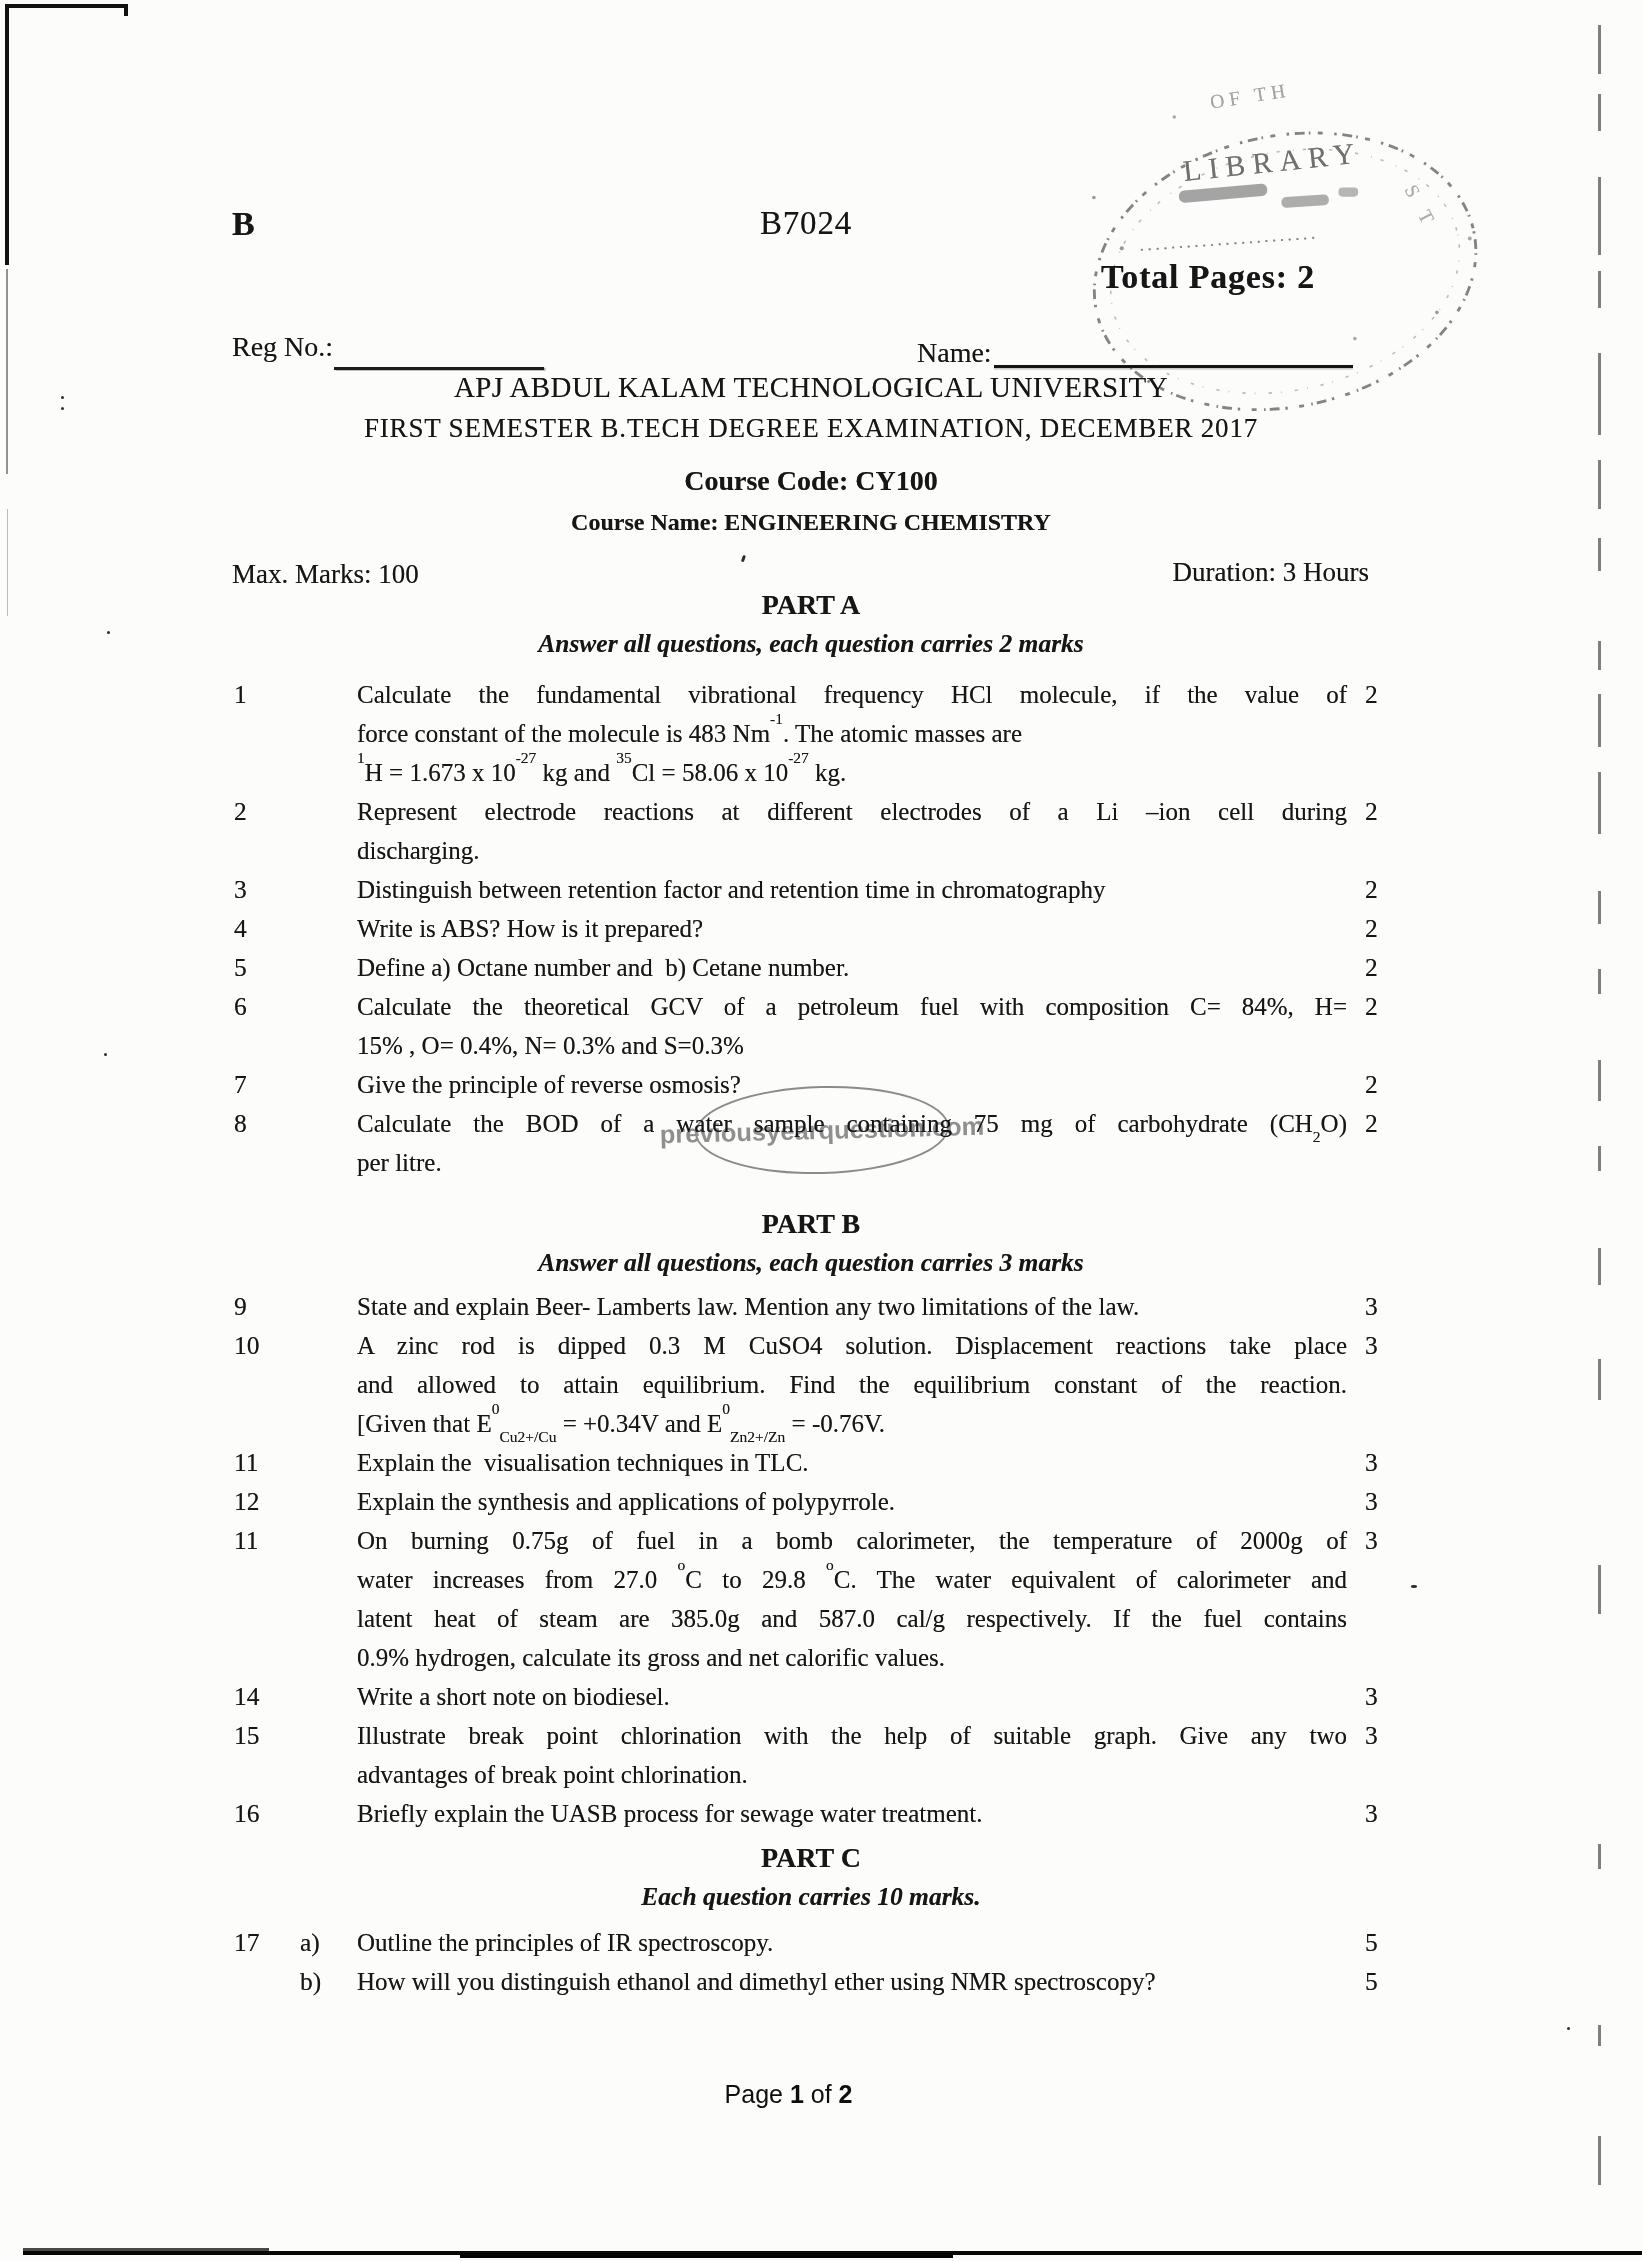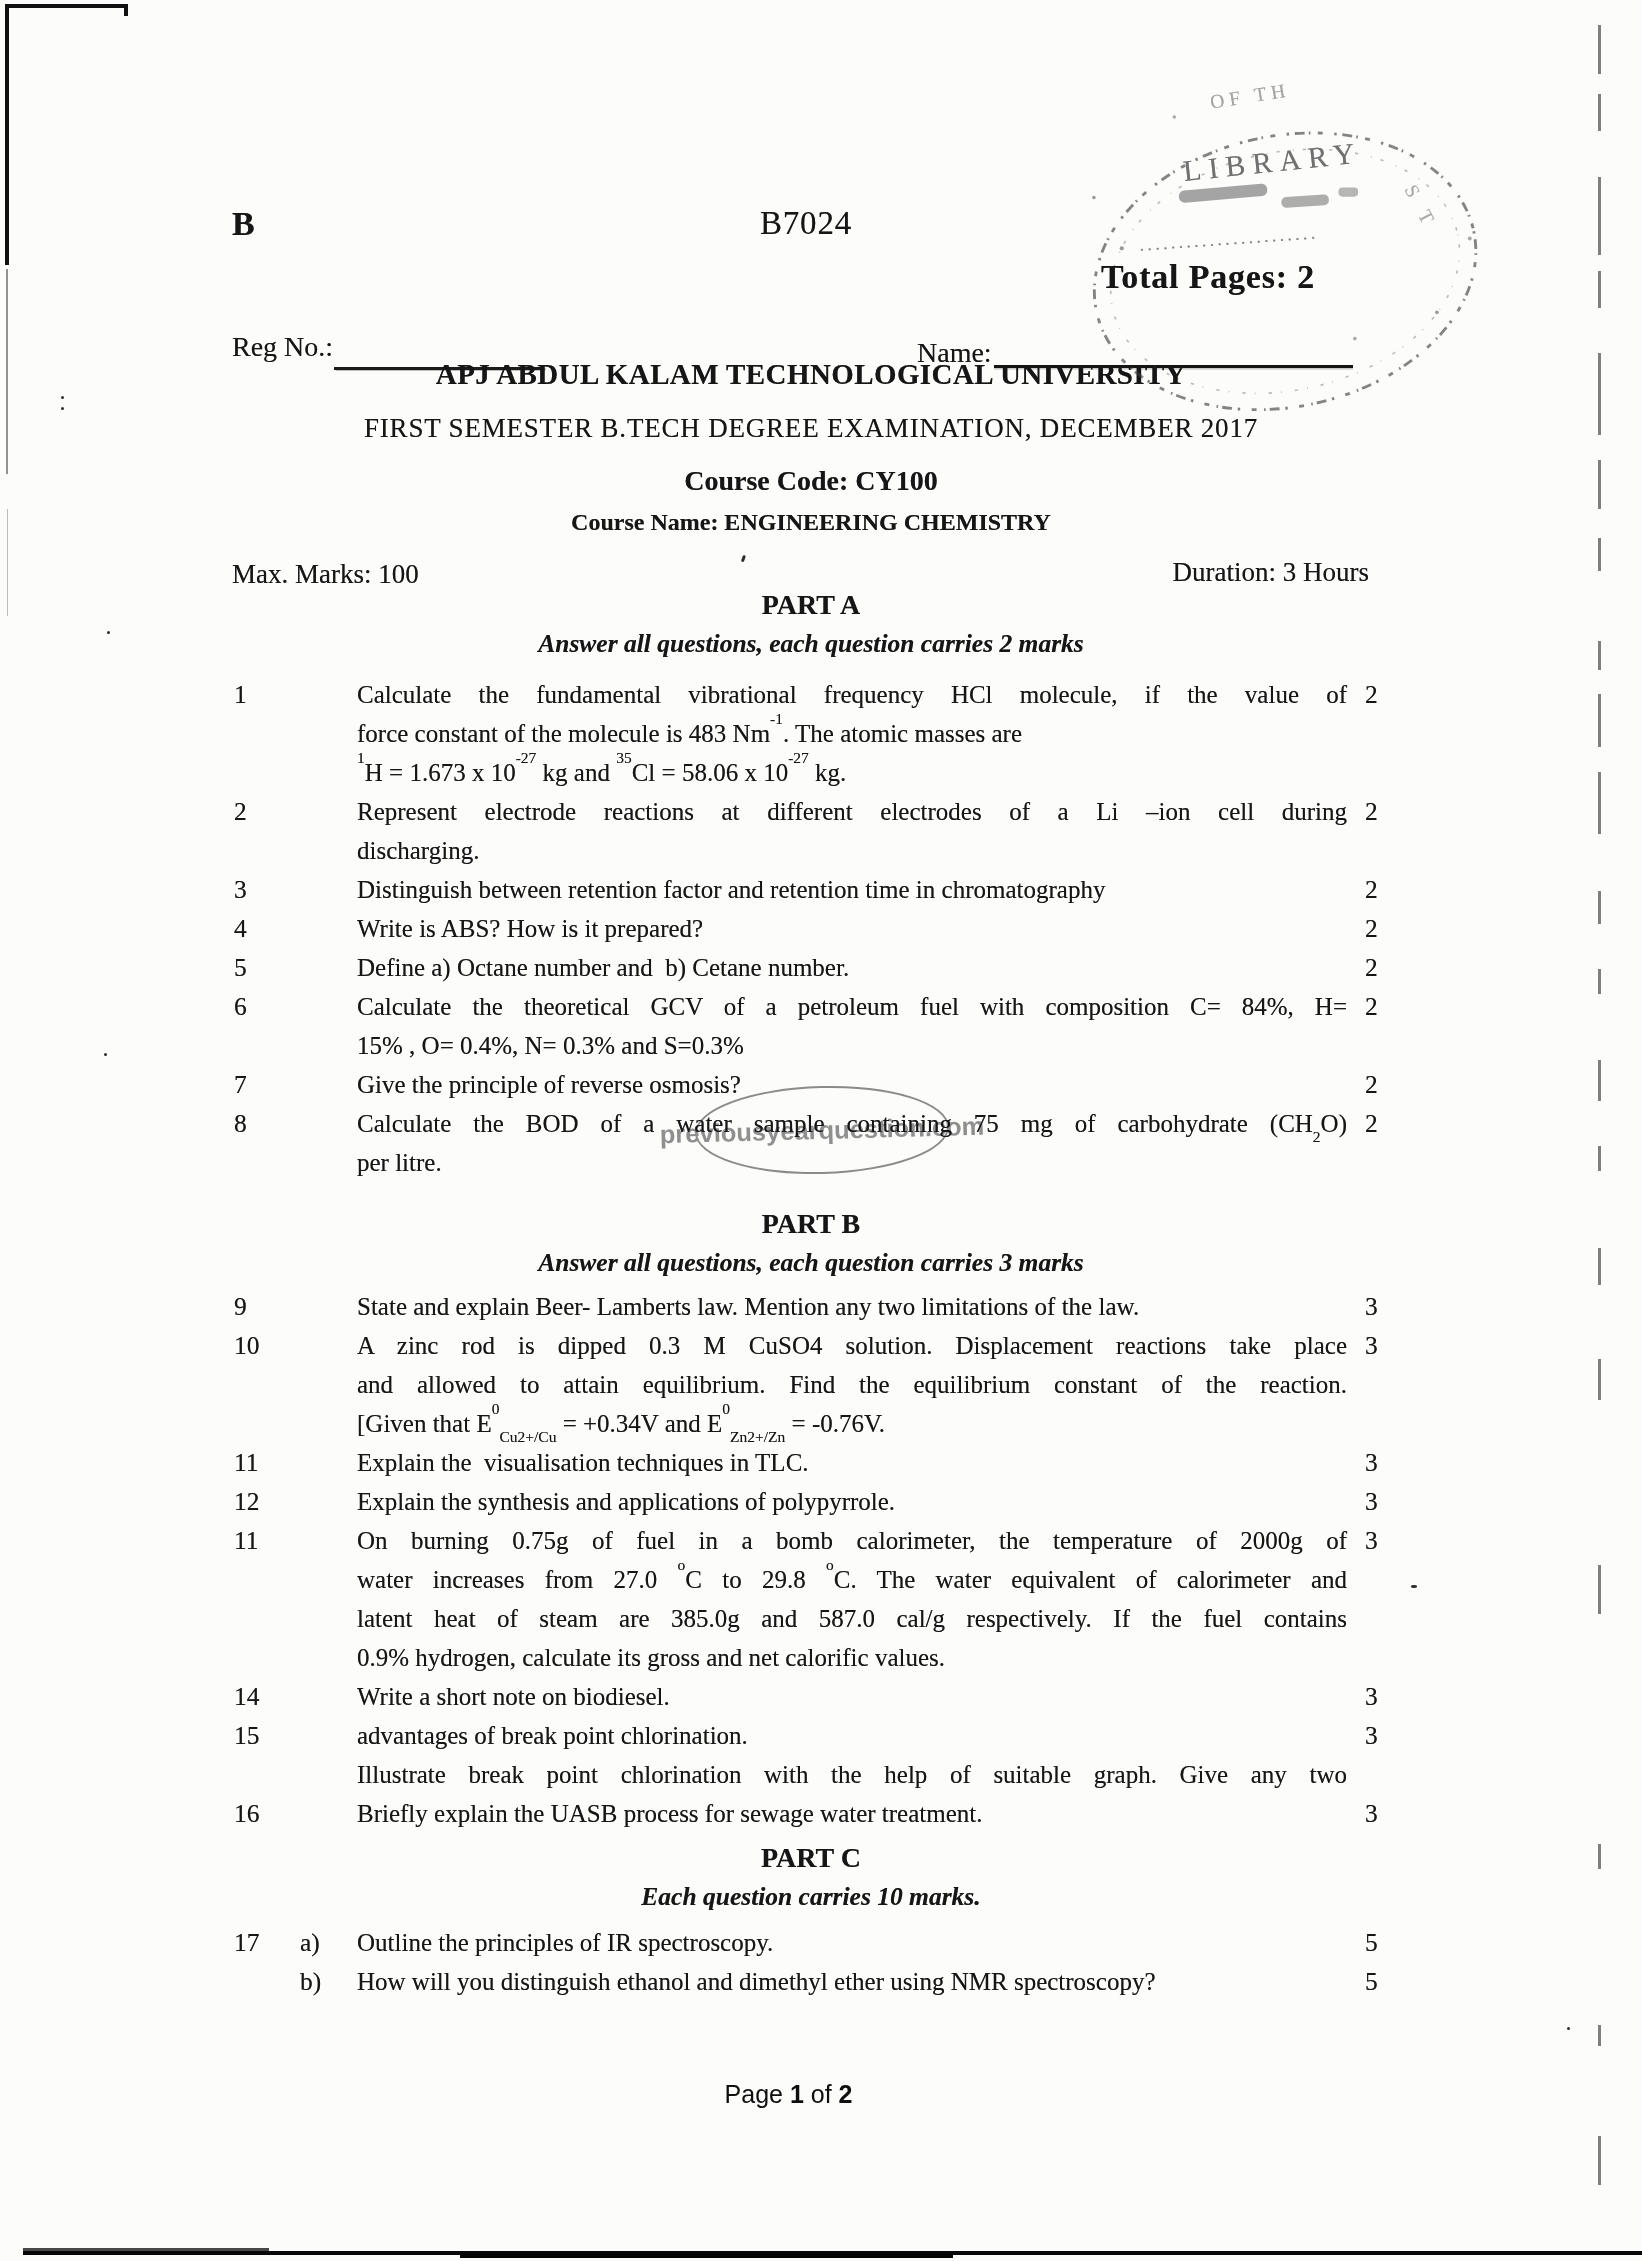--- a/index.html
+++ b/index.html
@@ -21,21 +21,21 @@
   .speck{position:absolute;background:#2d2d2d;border-radius:50%;}
   
   .corner-letter{left:232px;top:205px;font-size:34px;font-weight:700;}
   .paper-code{left:760px;top:205px;font-size:33px;font-weight:500;letter-spacing:0.8px;}
   .total-pages{left:1101px;top:258px;font-size:34px;font-weight:700;letter-spacing:0.8px;z-index:3;}
   .reg-label{left:232px;top:331px;font-size:28px;text-align:center;}
   .reg-line{left:334px;top:367px;width:210px;height:2.5px;background:#1c1c1c;box-shadow:1.6px 0.8px 0 rgba(0,0,0,.3);}
   .name-label{left:917px;top:337px;font-size:28px;}
   .name-line{left:994px;top:365px;width:359px;height:3.3px;background:#141414;box-shadow:0 1.6px 0 rgba(0,0,0,.2);}
   .centerline{position:absolute;left:234px;width:1154px;text-align:center;}
-  .university{top:358px;font-size:29px;font-weight:700;letter-spacing:0.4px;}
+  .university{top:371px;font-size:29px;font-weight:400;letter-spacing:0.4px;}
   .examline{top:413px;font-size:27px;letter-spacing:0.8px;}
   .coursecode{top:465px;font-size:28px;font-weight:700;}
   .coursename{top:509px;font-size:24px;font-weight:700;}
   .maxmarks{left:232px;top:559px;font-size:27px;}
   .duration{right:274px;top:557px;font-size:27px;}
   
   .stamp{left:1043px;top:66px;width:476px;height:345px;z-index:2;pointer-events:none;}
   
   .watermark{left:695px;top:1086px;width:250px;height:84px;border:2.5px solid #8b8b8b;
              border-radius:50%;transform:rotate(-1.5deg);z-index:0;
@@ -321,22 +321,22 @@
             </div>
     <div class="qmarks">3</div>
   </div>
 
   <div class="qrow">
     <div class="qnum-cell">
       <span class="qnum">15</span>
       
     </div>
     <div class="qtext">
+              <div class="qline fill">Illustrate break point chlorination with the help of suitable graph. Give any two</div>
               <div class="qline">advantages of break point chlorination.</div>
-              <div class="qline fill">Illustrate break point chlorination with the help of suitable graph. Give any two</div>
             </div>
     <div class="qmarks">3</div>
   </div>
 
   <div class="qrow">
     <div class="qnum-cell">
       <span class="qnum">16</span>
       
     </div>
     <div class="qtext">

